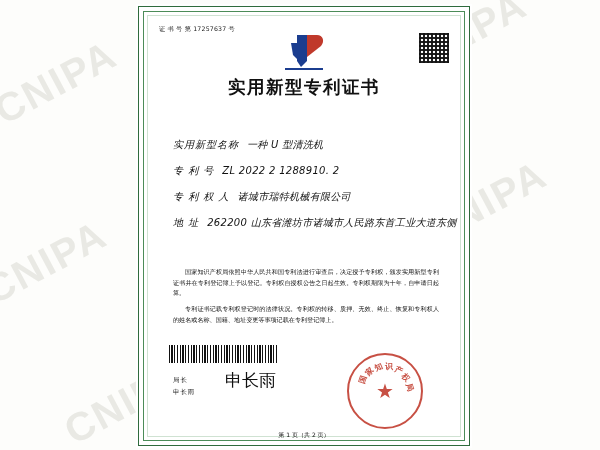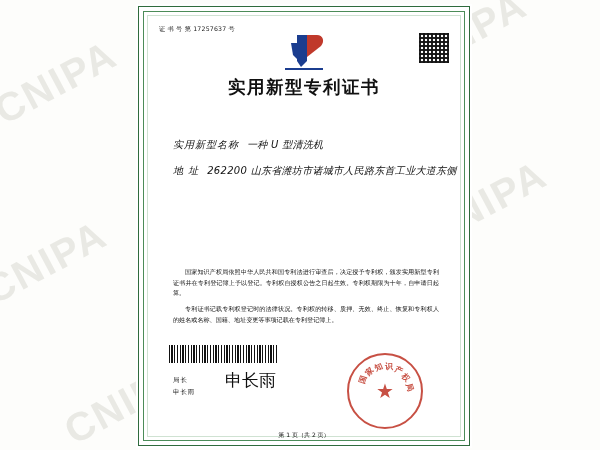--- a/index.html
+++ b/index.html
@@ -268,20 +268,28 @@
       </svg>
 
       <div class="title">实用新型专利证书</div>
 
       <div class="fields">
         <div class="field-row">
           <span class="field-label">实用新型名称</span>
           <span class="field-value">一种 U 型清洗机</span>
         </div>
         <div class="field-row">
+          <span class="field-label">专 利 号</span>
+          <span class="field-value">ZL 2022 2 1288910. 2</span>
+        </div>
+        <div class="field-row">
+          <span class="field-label">专 利 权 人</span>
+          <span class="field-value">诸城市瑞特机械有限公司</span>
+        </div>
+        <div class="field-row">
           <span class="field-label">地 址</span>
           <span class="field-value">262200 山东省潍坊市诸城市人民路东首工业大道东侧</span>
         </div>
       </div>
 
       <div class="paras">
         <p>国家知识产权局依照中华人民共和国专利法进行审查后，决定授予专利权，颁发实用新型专利证书并在专利登记簿上予以登记。专利权自授权公告之日起生效。专利权期限为十年，自申请日起算。</p>
         <p>专利证书记载专利权登记时的法律状况。专利权的转移、质押、无效、终止、恢复和专利权人的姓名或名称、国籍、地址变更等事项记载在专利登记簿上。</p>
       </div>
 

